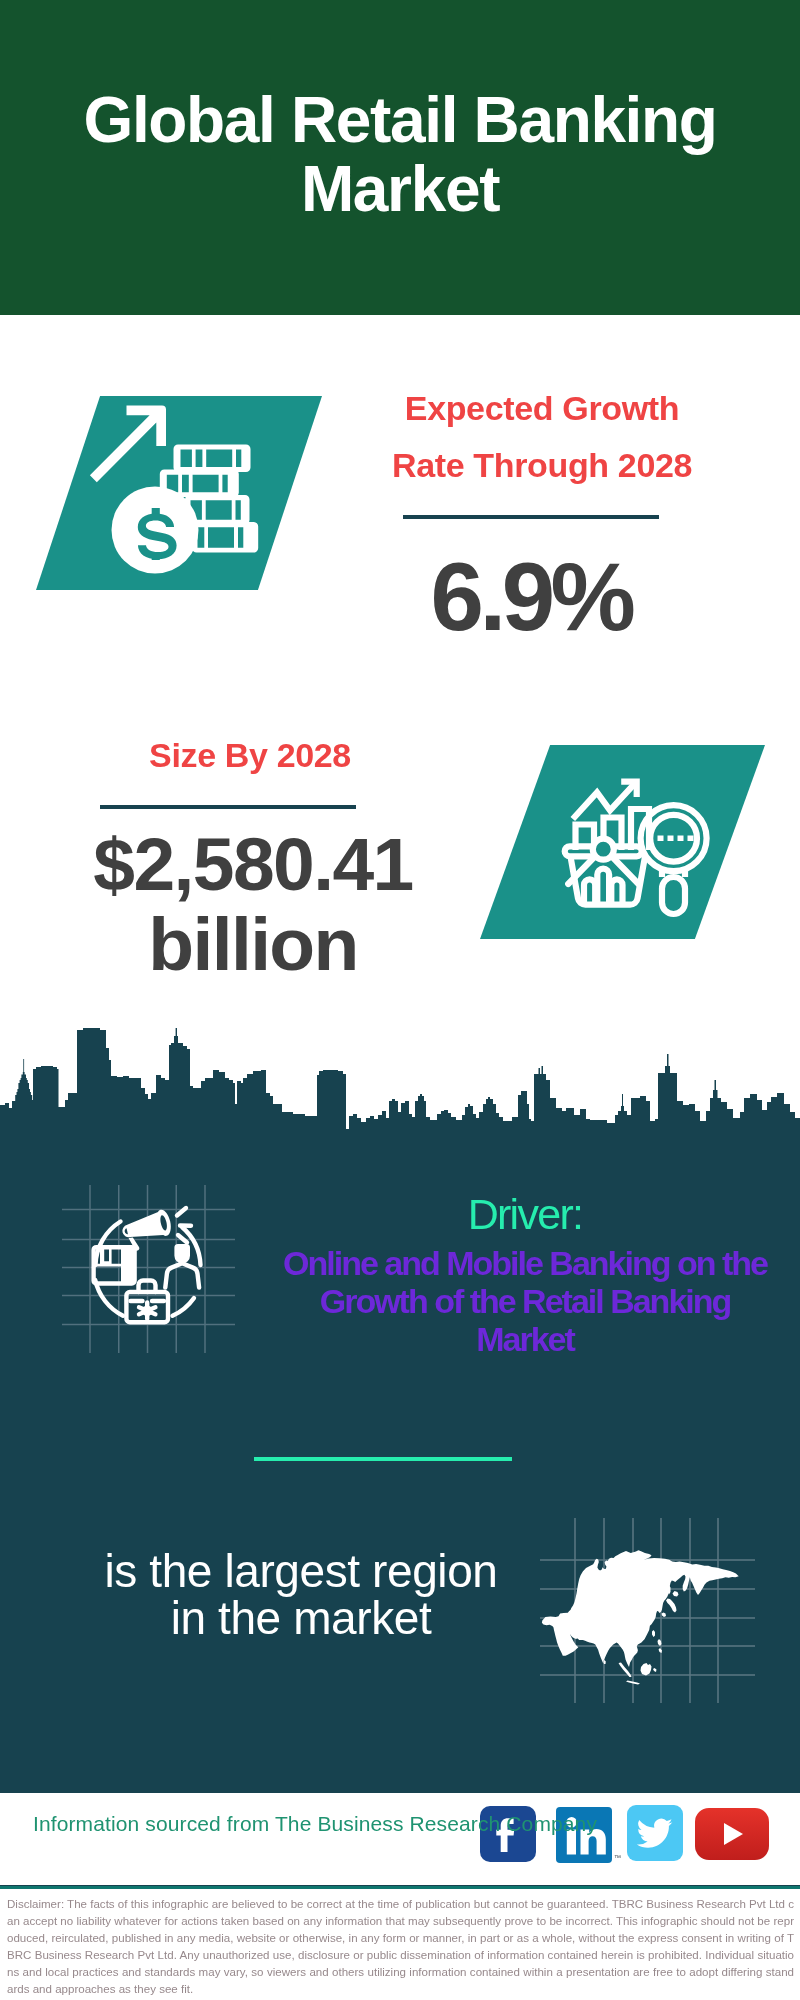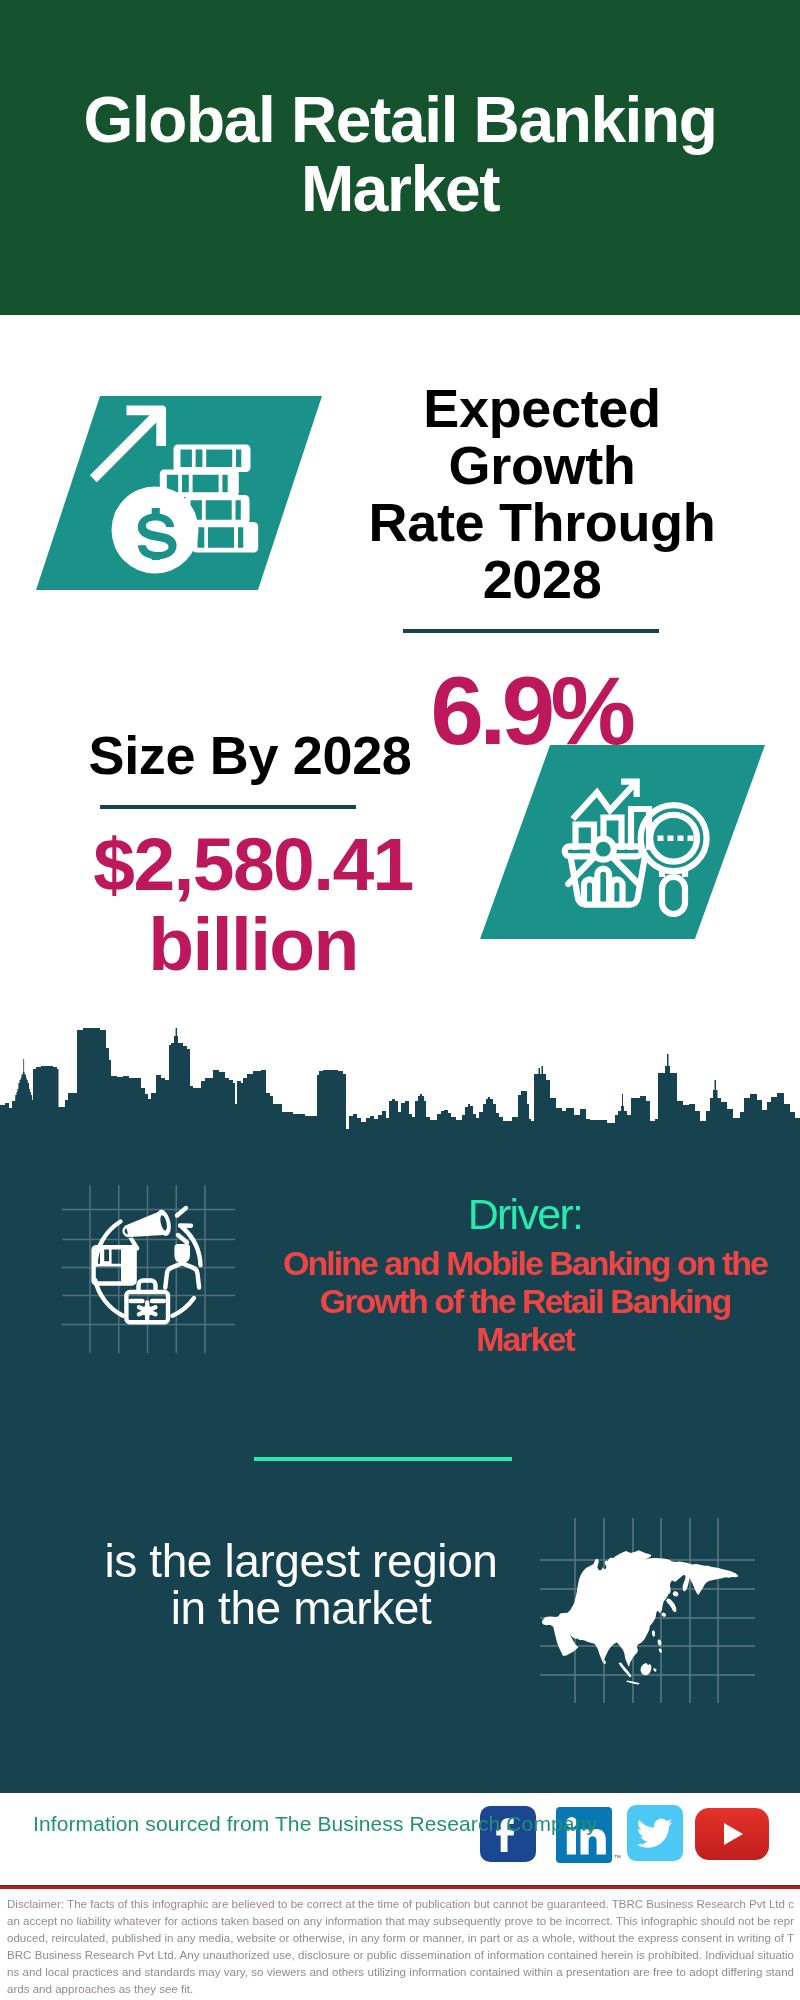--- a/index.html
+++ b/index.html
@@ -16,61 +16,61 @@
   
   .para{position:absolute;background:#1A9189;}
   .para-1{left:36px;top:396px;width:286px;height:194px;
     clip-path:polygon(22.4% 0,100% 0,77.6% 100%,0 100%);}
   .para-2{left:480px;top:745px;width:285px;height:194px;
     clip-path:polygon(24.6% 0,100% 0,75.4% 100%,0 100%);}
   .icon-money{position:absolute;left:49px;top:-1px;}
   .icon-market{position:absolute;left:75px;top:20px;}
 
   
-  .stat-label{color:#000000;font-size:54px;font-weight:bold;line-height:57px;text-align:center;letter-spacing:-0.35px;}
+  .stat-label{color:#ef4444;font-size:34px;font-weight:bold;line-height:57px;text-align:center;letter-spacing:-0.35px;}
   .stat-rule{background:#17424F;height:4px;}
-  .stat-value{color:#be185d;font-weight:bold;text-align:center;}
+  .stat-value{color:#404040;font-weight:bold;text-align:center;}
 
   .blk1{position:absolute;left:332px;top:380px;width:420px;}
   .blk1 .stat-rule{width:256px;margin:21px 0 0 71px;}
   .blk1 .stat-value{margin-top:30px;font-size:96px;line-height:96px;letter-spacing:-4.5px;margin-left:-22px;}
 
   .blk2{position:absolute;left:40px;top:727px;width:420px;}
   .blk2 .stat-rule{width:256px;margin:21px 0 0 60px;}
   .blk2 .stat-value{margin-top:15px;font-size:75px;line-height:80px;letter-spacing:-1.6px;margin-left:6px;}
 
   
   .lower{position:absolute;left:0;top:1028px;width:800px;height:972px;}
   .skyline-svg{position:absolute;left:0;top:0;display:block;}
 
   
   .driver-icon{position:absolute;left:60px;top:1185px;width:180px;height:180px;}
   .driver-text{position:absolute;left:255px;top:1189px;width:540px;text-align:center;}
   .driver-head{color:#26EDAE;font-size:43px;font-weight:normal;line-height:42px;letter-spacing:-1.7px;padding-top:4px;}
-  .driver-body{color:#ef4444;font-size:34px;font-weight:bold;line-height:38px;margin-top:9px;letter-spacing:-2.0px;}
+  .driver-body{color:#6d28d9;font-size:34px;font-weight:bold;line-height:38px;margin-top:9px;letter-spacing:-2.0px;}
   .green-rule{position:absolute;left:254px;top:1457px;width:258px;height:4px;background:#26EDAE;}
 
   
   .region-text{position:absolute;left:56px;top:1538px;width:490px;text-align:center;}
   .region-head{color:#26EDAE;font-size:45px;font-weight:bold;line-height:43px;letter-spacing:-1.2px;}
-  .region-body{color:#fff;font-size:46px;font-weight:400;line-height:47px;margin-top:0;letter-spacing:-0.4px;}
+  .region-body{color:#fff;font-size:46px;font-weight:400;line-height:47px;margin-top:10px;letter-spacing:-0.4px;}
   .map-svg{position:absolute;left:540px;top:1518px;display:block;}
 
   
   .footer{position:absolute;left:0;top:1790px;width:800px;height:95px;background:#fff;border-top:3px solid #17424F;}
   .footer-text{position:absolute;left:33px;top:1813px;color:#1F9371;font-size:21px;line-height:22px;letter-spacing:0.12px;}
   .social{position:absolute;left:480px;top:1805px;width:300px;height:60px;}
   .social-btn{position:absolute;display:block;text-decoration:none;}
   .social-btn svg{display:block;}
   .fb{left:0px;top:1px;}
   .li{left:76px;top:2px;}
   .tw{left:147px;top:0px;}
   .yt{left:215px;top:3px;}
   .tm{position:absolute;right:-9px;bottom:2px;font-size:7px;color:#3f4a52;}
-  .disclaimer{position:absolute;left:0;top:1886px;width:800px;height:114px;background:#fff;border-top:3px solid #b91c1c;
+  .disclaimer{position:absolute;left:0;top:1886px;width:800px;height:114px;background:#fff;border-top:3px solid #0f766e;
     padding:7px 6px 0 7px;color:#97898c;font-size:11.55px;line-height:16.9px;text-align:justify;
     text-align-last:left;word-break:break-all;}
 </style>
 </head>
 <body>
 
 <div class="page">
 
   <div class="header">
     <div class="header-title">Global Retail Banking Market</div>

